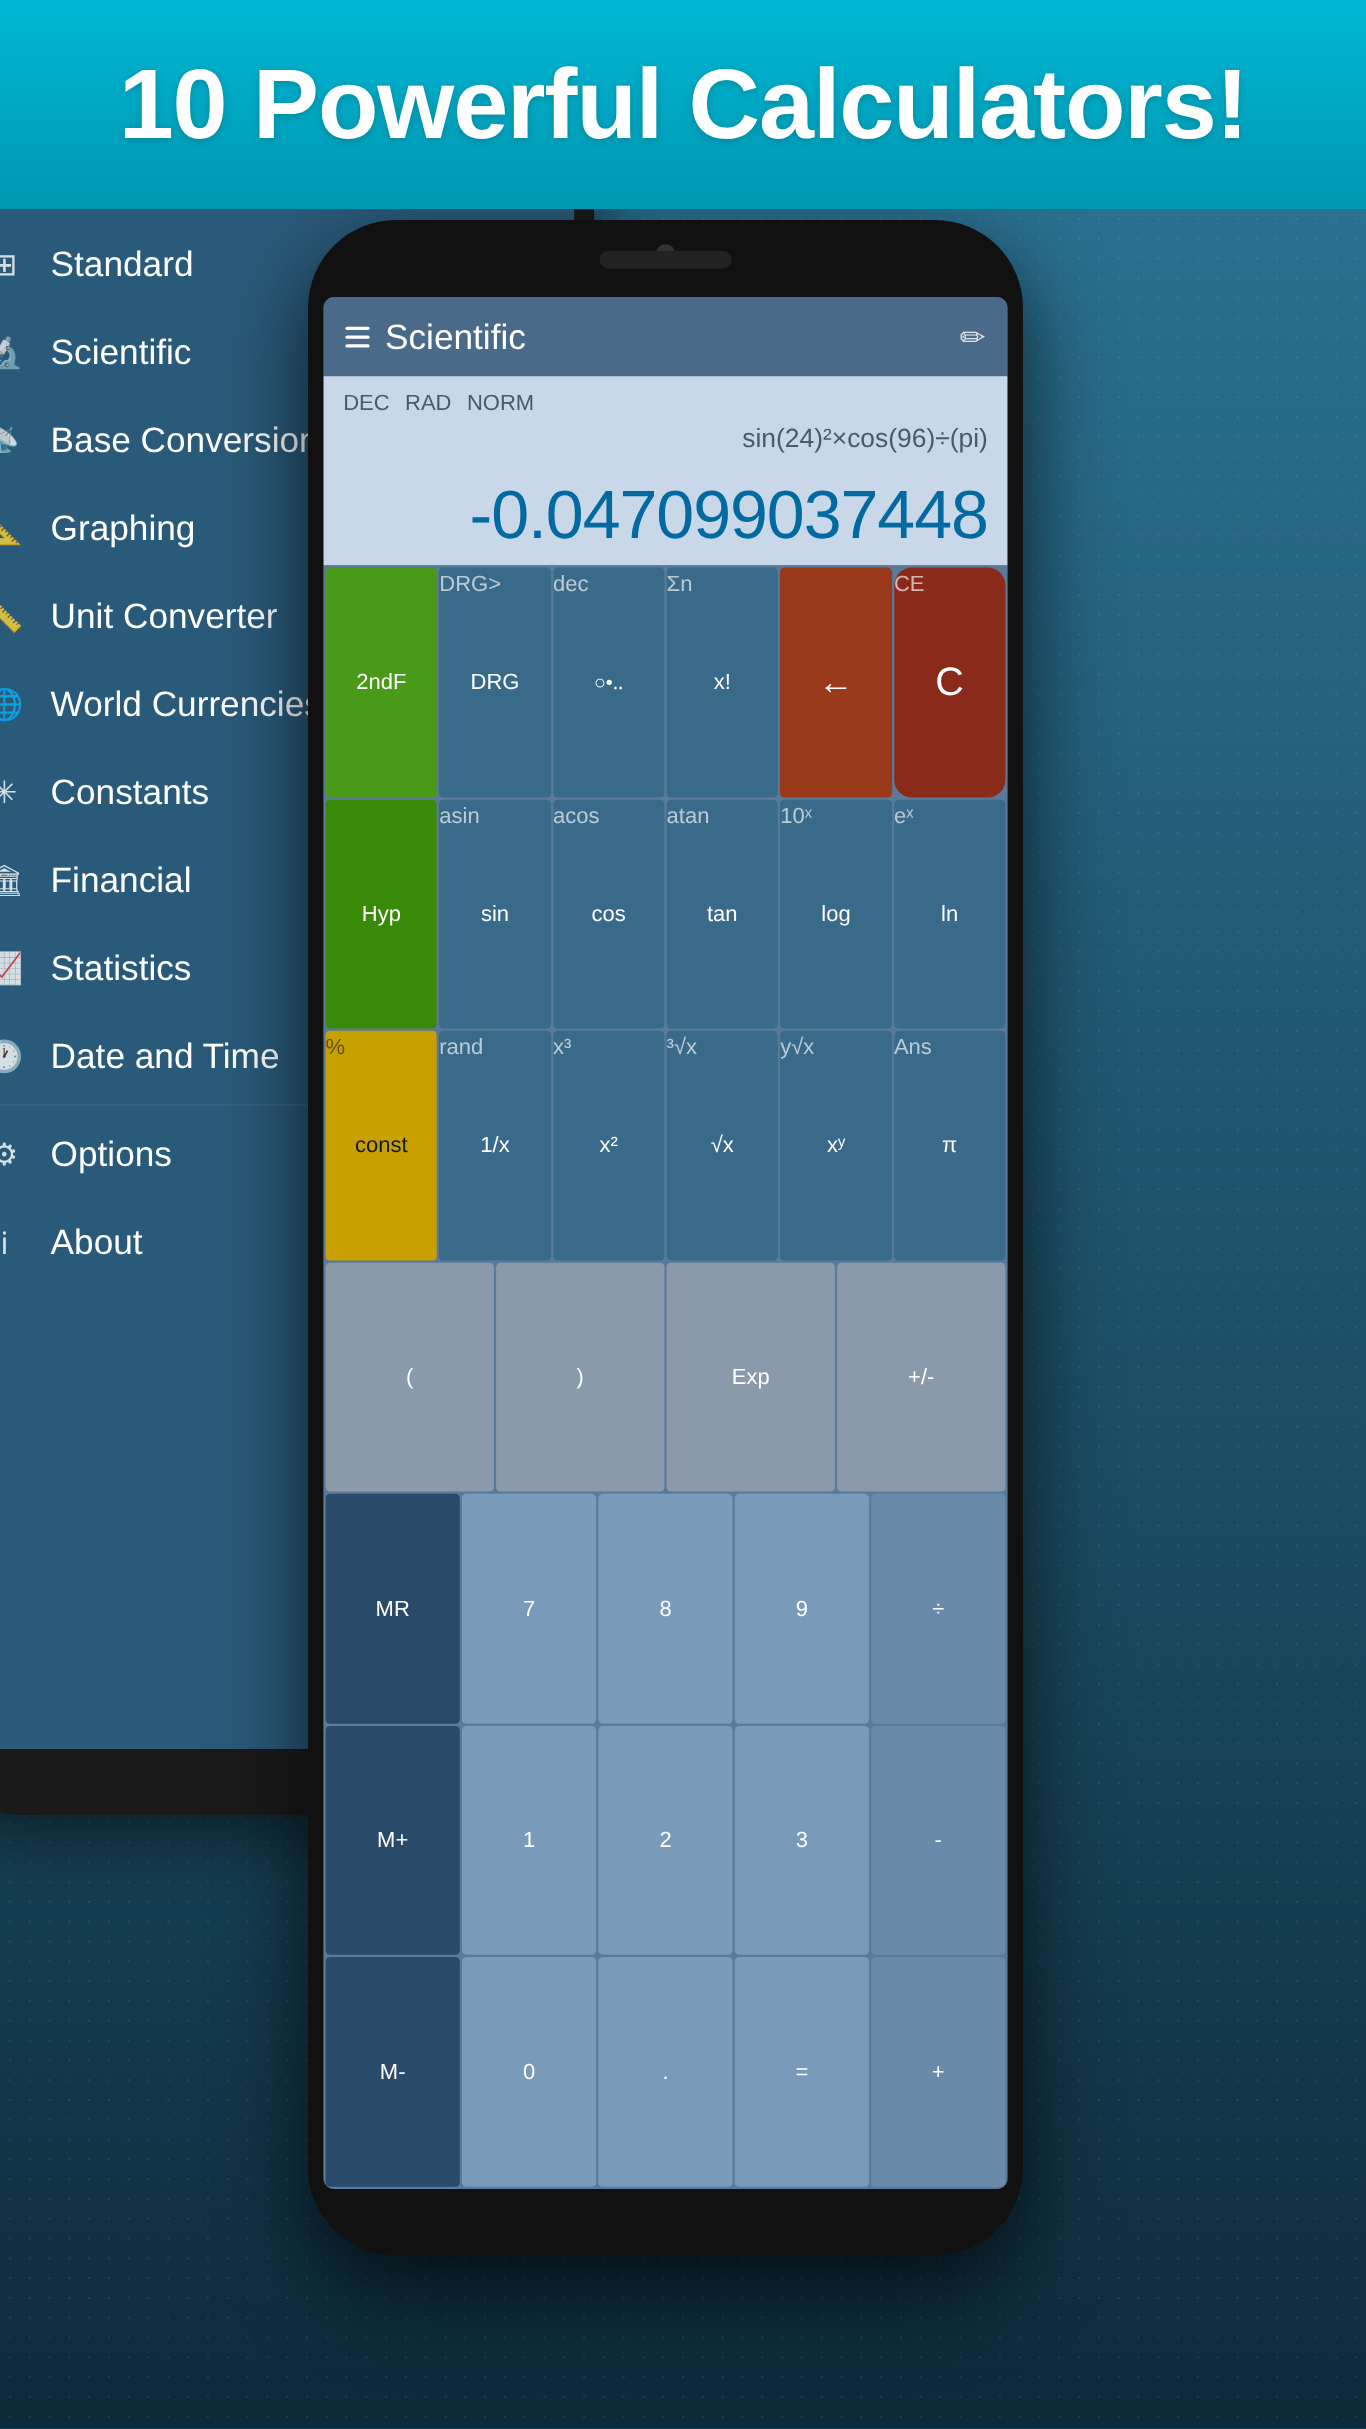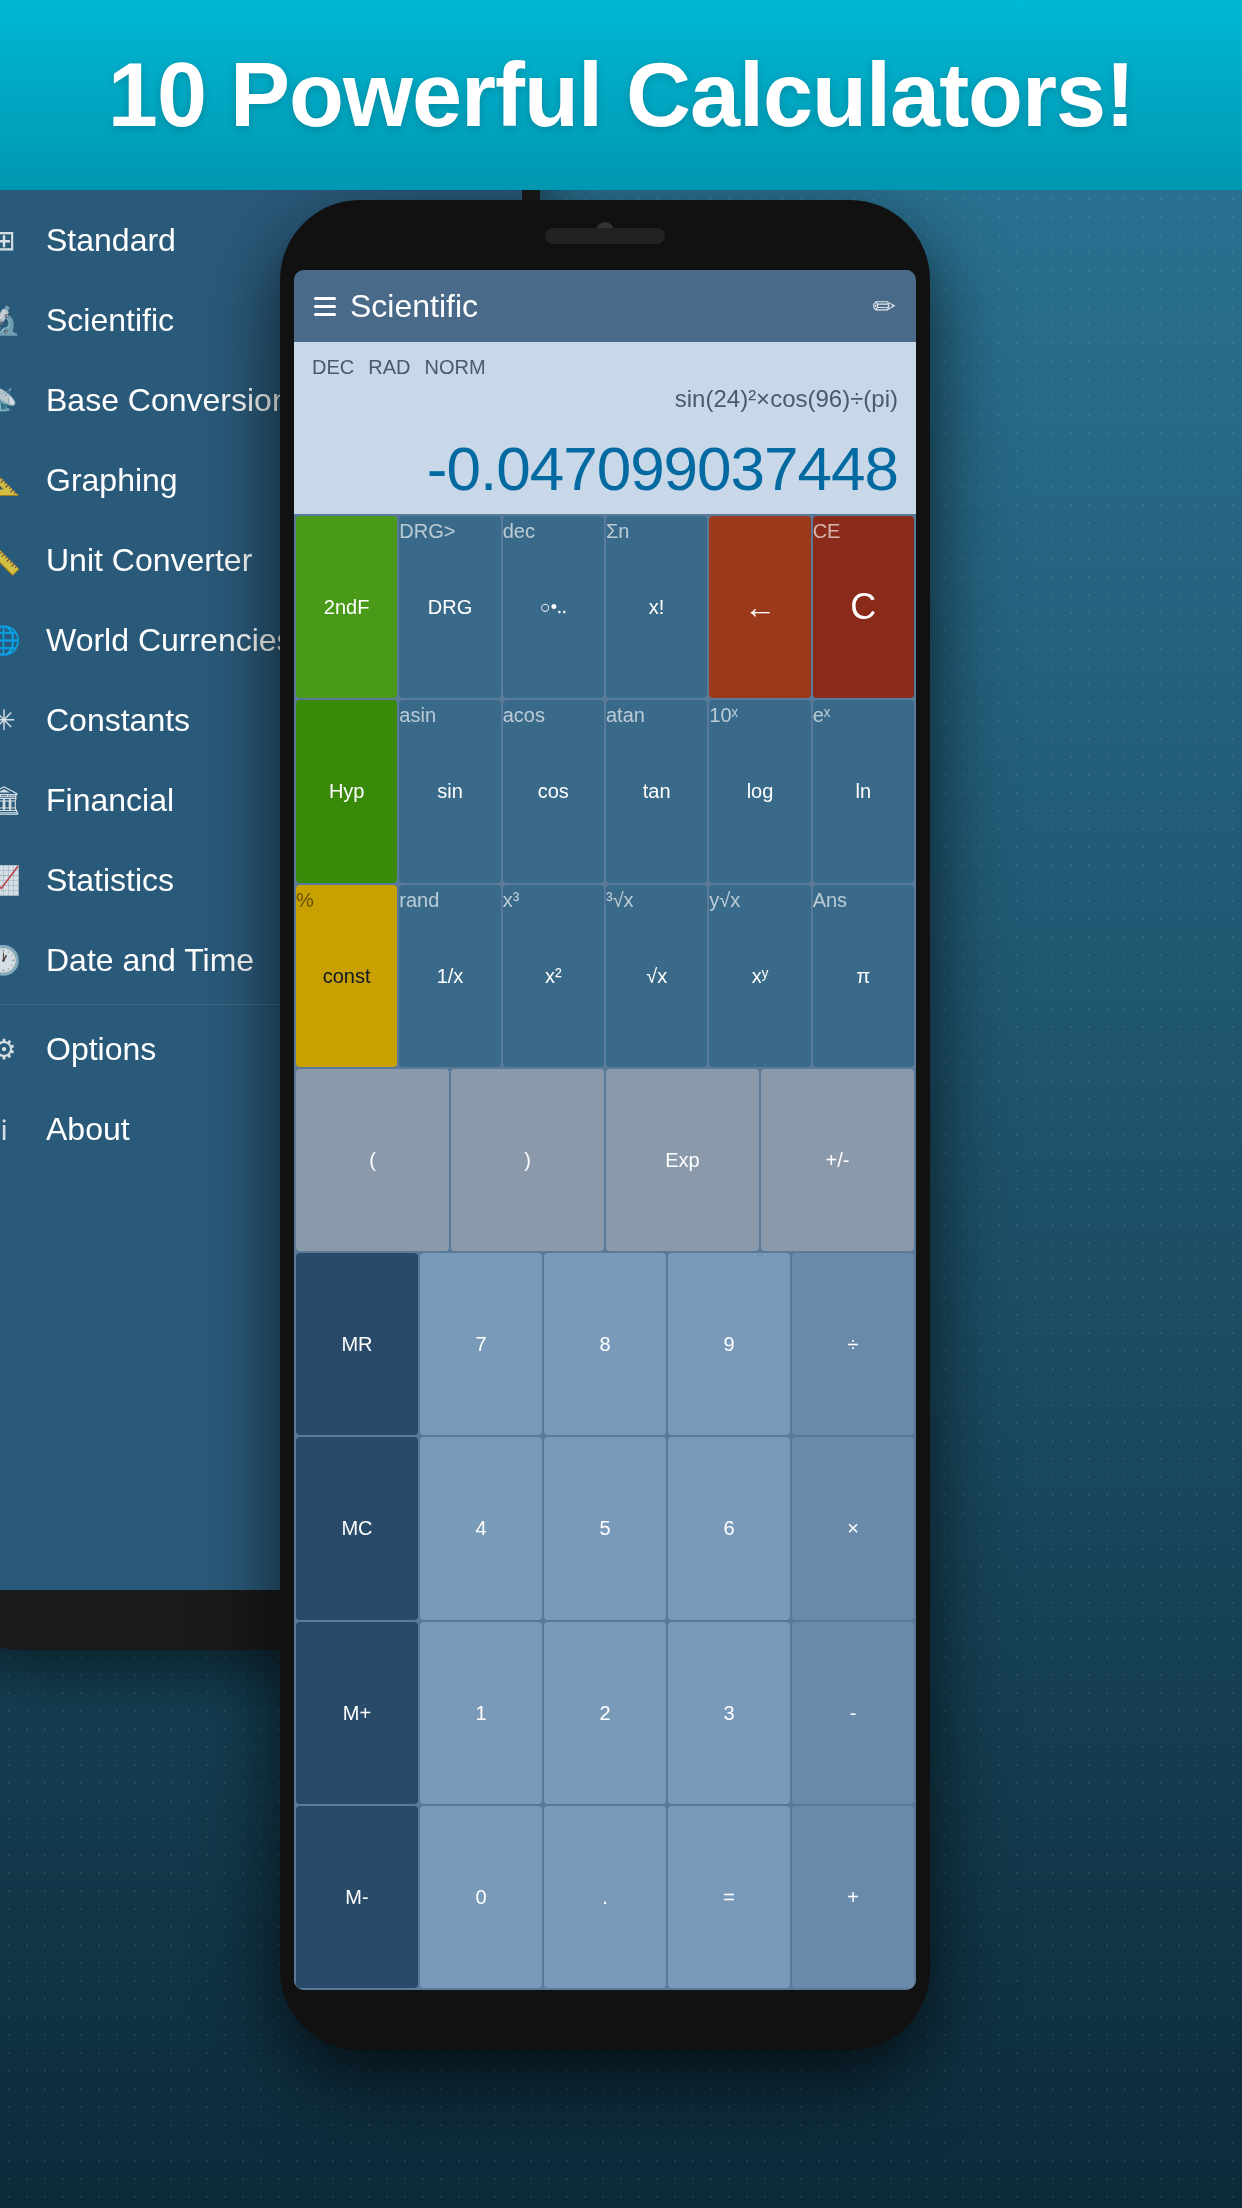--- a/index.html
+++ b/index.html
@@ -275,21 +275,21 @@
       position: absolute;
       top: 4px;
       left: 0;
     }
 
     
     .key-green { background: #4a9a1a; }
     .key-green-dark { background: #3a8a0a; }
     .key-blue-dark { background: #2a4a6a; }
     .key-blue-med { background: #3a6a8a; }
-    .key-red { background: #8a2a1a; }
+    .key-red { background: #8a2a1a; border-radius: 16px; }
     .key-orange-red { background: #9a3a1a; }
     .key-yellow { background: #c8a000; }
     .key-gray-light { background: #8a9aaa; }
     .key-gray-med { background: #6a8aaa; }
     .key-num { background: #7a9aba; }
 
     
     .scroll-indicator {
       position: absolute;
       right: 4px;
@@ -516,37 +516,20 @@
           <span class="key-label">8</span>
         </div>
         <div class="key key-num">
           <span class="key-label">9</span>
         </div>
         <div class="key key-gray-med">
           <span class="key-label">÷</span>
         </div>
       </div>
 
-      <div class="key-row">
-        <div class="key key-blue-dark">
-          <span class="key-label">MC</span>
-        </div>
-        <div class="key key-num">
-          <span class="key-label">4</span>
-        </div>
-        <div class="key key-num">
-          <span class="key-label">5</span>
-        </div>
-        <div class="key key-num">
-          <span class="key-label">6</span>
-        </div>
-        <div class="key key-gray-med">
-          <span class="key-label">×</span>
-        </div>
-      </div>
 
       <div class="key-row">
         <div class="key key-blue-dark">
           <span class="key-label">M+</span>
         </div>
         <div class="key key-num">
           <span class="key-label">1</span>
         </div>
         <div class="key key-num">
           <span class="key-label">2</span>

